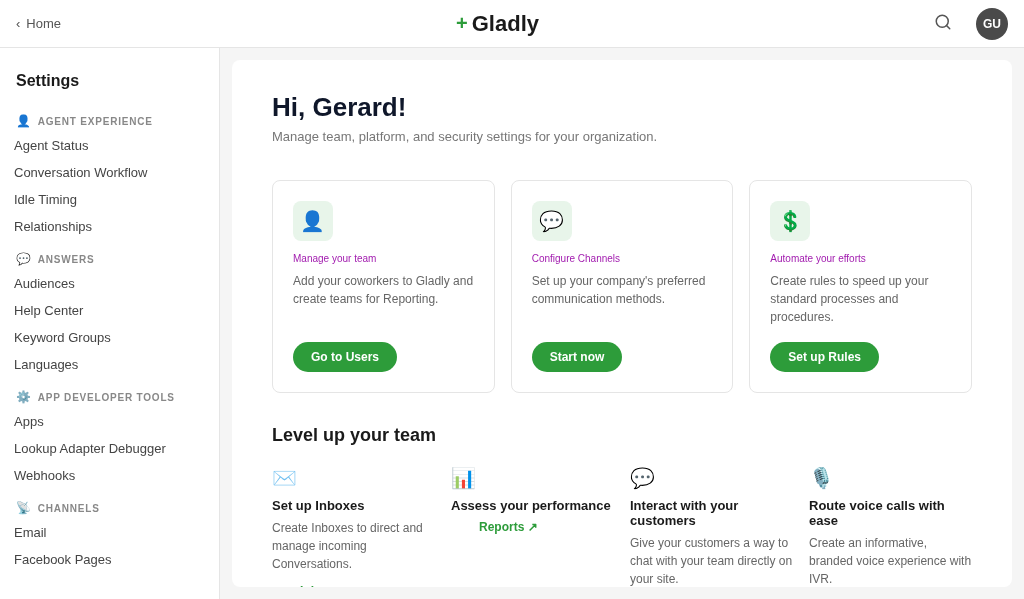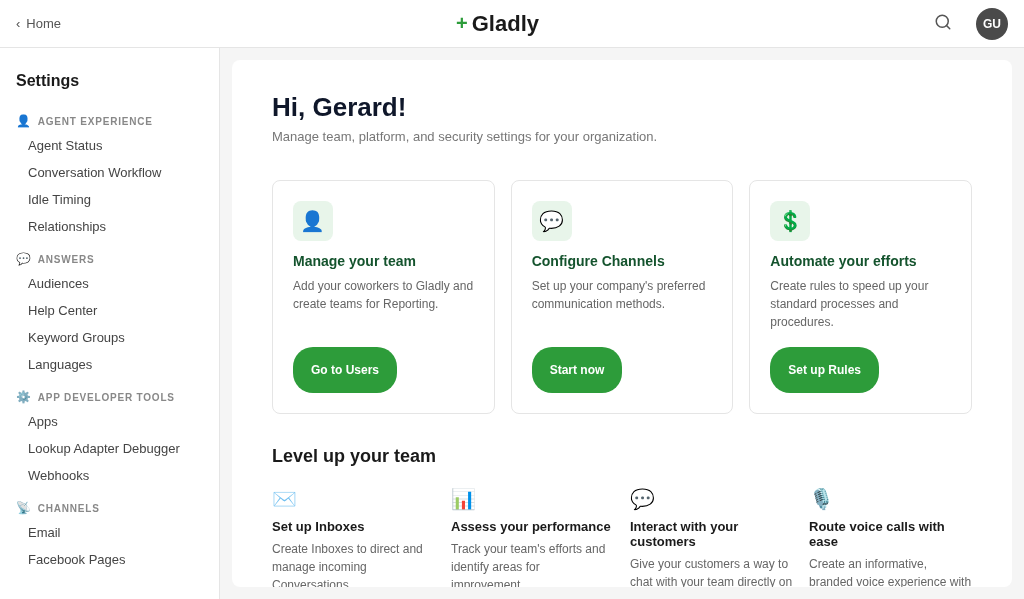--- a/index.html
+++ b/index.html
@@ -42,21 +42,21 @@
       font-weight: 700;
       color: #888;
       letter-spacing: 0.08em;
       padding: 12px 16px 4px;
       display: flex;
       align-items: center;
       gap: 6px;
     }
     .sidebar-section-title .section-icon { font-size: 12px; }
     .sidebar-item {
-      padding: 6px 16px 6px 28px;
+      padding: 6px 16px 6px 14px;
       color: #444;
       cursor: pointer;
       font-size: 13px;
     }
     .sidebar-heading {
       font-weight: 700;
       font-size: 16px;
       padding: 8px 16px 12px;
       color: #1a1a1a;
     }
@@ -78,29 +78,29 @@
     .card {
       flex: 1;
       border: 1px solid #e5e5e5;
       border-radius: 8px;
       padding: 20px;
       display: flex;
       flex-direction: column;
       gap: 8px;
     }
     .card-icon { width: 40px; height: 40px; background: #e8f5ea; border-radius: 8px; display: flex; align-items: center; justify-content: center; font-size: 20px; margin-bottom: 4px; }
-    .card-title { font-size: 14px; font-weight: 700; color: #14532d; }
+    .card-title { font-size: 10px; font-weight: 400; color: #a21caf; }
     .card-desc { font-size: 12px; color: #666; line-height: 1.5; flex: 1; }
     .card-btn {
       display: inline-block;
       background: #2d9c3a;
       color: #fff;
       border: none;
       border-radius: 20px;
-      padding: 16px 18px;
+      padding: 8px 18px;
       font-size: 12px;
       font-weight: 600;
       cursor: pointer;
       margin-top: 8px;
       width: fit-content;
     }
 
     
     .section-heading { font-size: 18px; font-weight: 700; color: #1a1a1a; margin-bottom: 20px; }
 
@@ -210,21 +210,20 @@
       <div class="level-item">
         <div class="level-icon">✉️</div>
         <div class="level-title">Set up Inboxes</div>
         <div class="level-desc">Create Inboxes to direct and manage incoming Conversations.</div>
         <a class="level-link">Inboxes →</a>
       </div>
 
       <div class="level-item">
         <div class="level-icon">📊</div>
         <div class="level-title">Assess your performance</div>
-        <div class="level-desc">Track your team's efforts and identify areas for improvement.</div>
         <a class="level-link">Reports ↗</a>
       </div>
 
       <div class="level-item">
         <div class="level-icon">💬</div>
         <div class="level-title">Interact with your customers</div>
         <div class="level-desc">Give your customers a way to chat with your team directly on your site.</div>
 
       </div>
 

